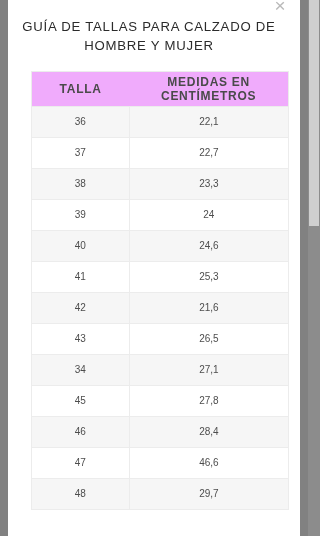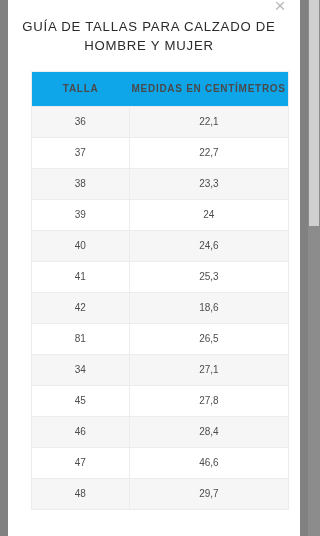--- a/index.html
+++ b/index.html
@@ -69,23 +69,23 @@
   table.size-table {
     width: 100%;
     border-collapse: collapse;
     table-layout: fixed;
   }
 
   table.size-table col.c-talla { width: 38%; }
   table.size-table col.c-cm    { width: 62%; }
 
   table.size-table thead th {
-    background: #0ea5e9;
+    background: #f0abfc;
     height: 34px;
-    font-size: 10px;
+    font-size: 12px;
     font-weight: 700;
     letter-spacing: 0.72px;
     color: #4a4a4a;
     text-transform: uppercase;
     vertical-align: middle;
     border-bottom: 1px solid #ececec;
   }
 
   table.size-table tbody td {
     height: 31px;
@@ -165,24 +165,24 @@
             <tr class="odd">
               <td class="talla">40</td>
               <td class="cm">24,6</td>
             </tr>
             <tr class="even">
               <td class="talla">41</td>
               <td class="cm">25,3</td>
             </tr>
             <tr class="odd">
               <td class="talla">42</td>
-              <td class="cm">18,6</td>
-            </tr>
-            <tr class="even">
-              <td class="talla">81</td>
+              <td class="cm">21,6</td>
+            </tr>
+            <tr class="even">
+              <td class="talla">43</td>
               <td class="cm">26,5</td>
             </tr>
             <tr class="odd">
               <td class="talla">34</td>
               <td class="cm">27,1</td>
             </tr>
             <tr class="even">
               <td class="talla">45</td>
               <td class="cm">27,8</td>
             </tr>

